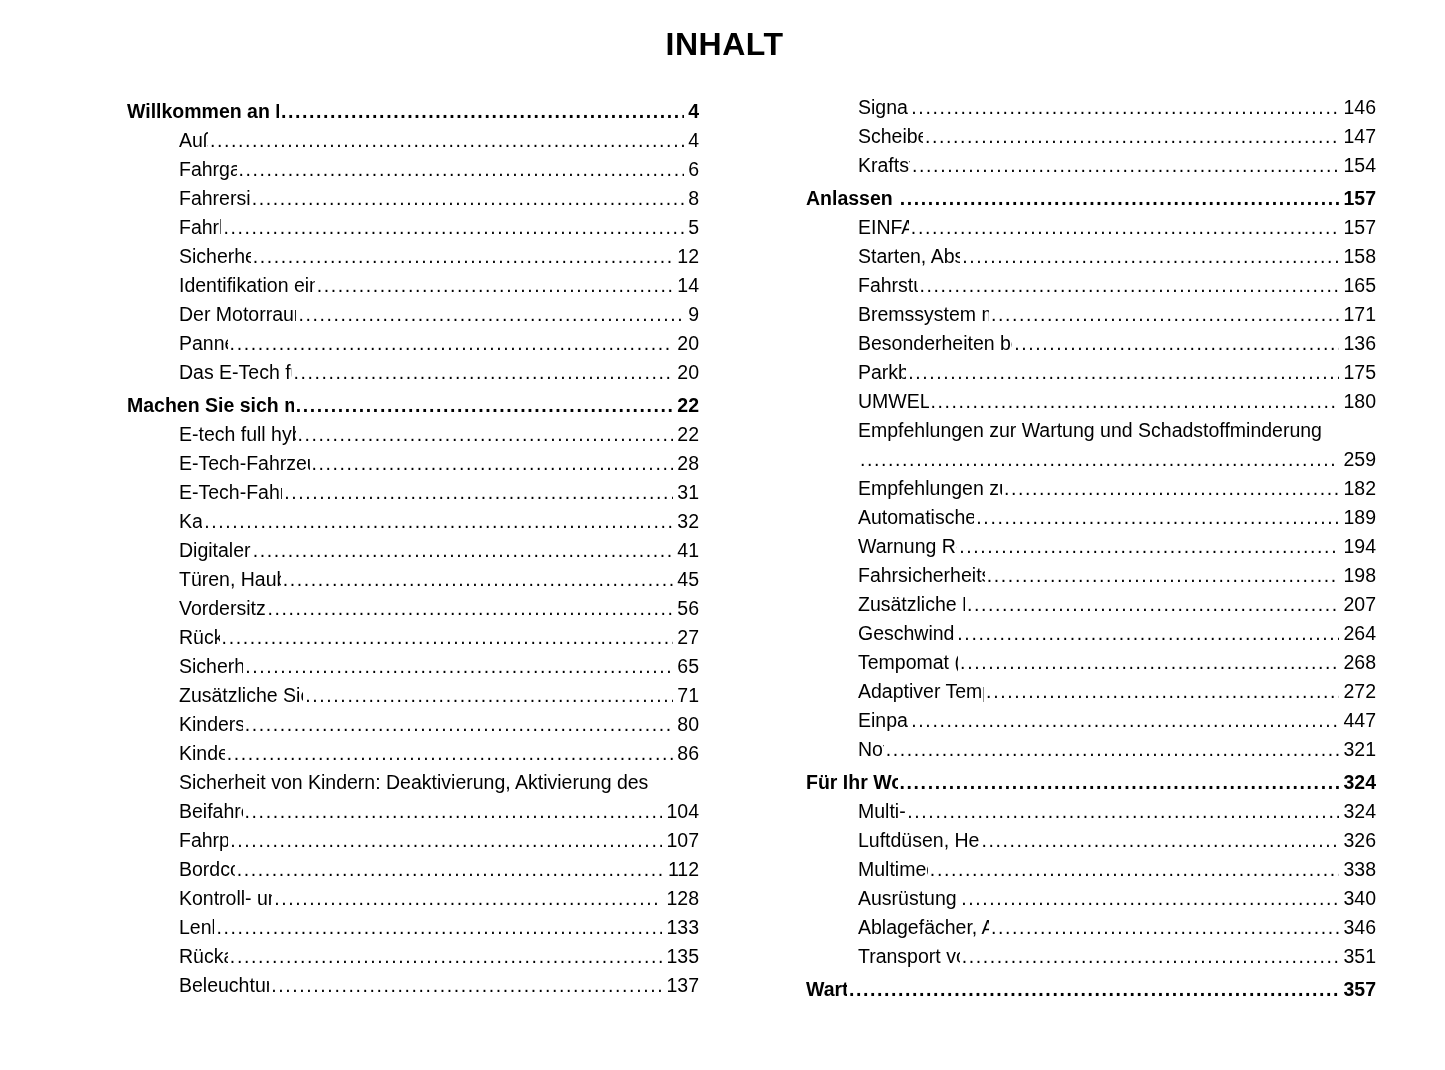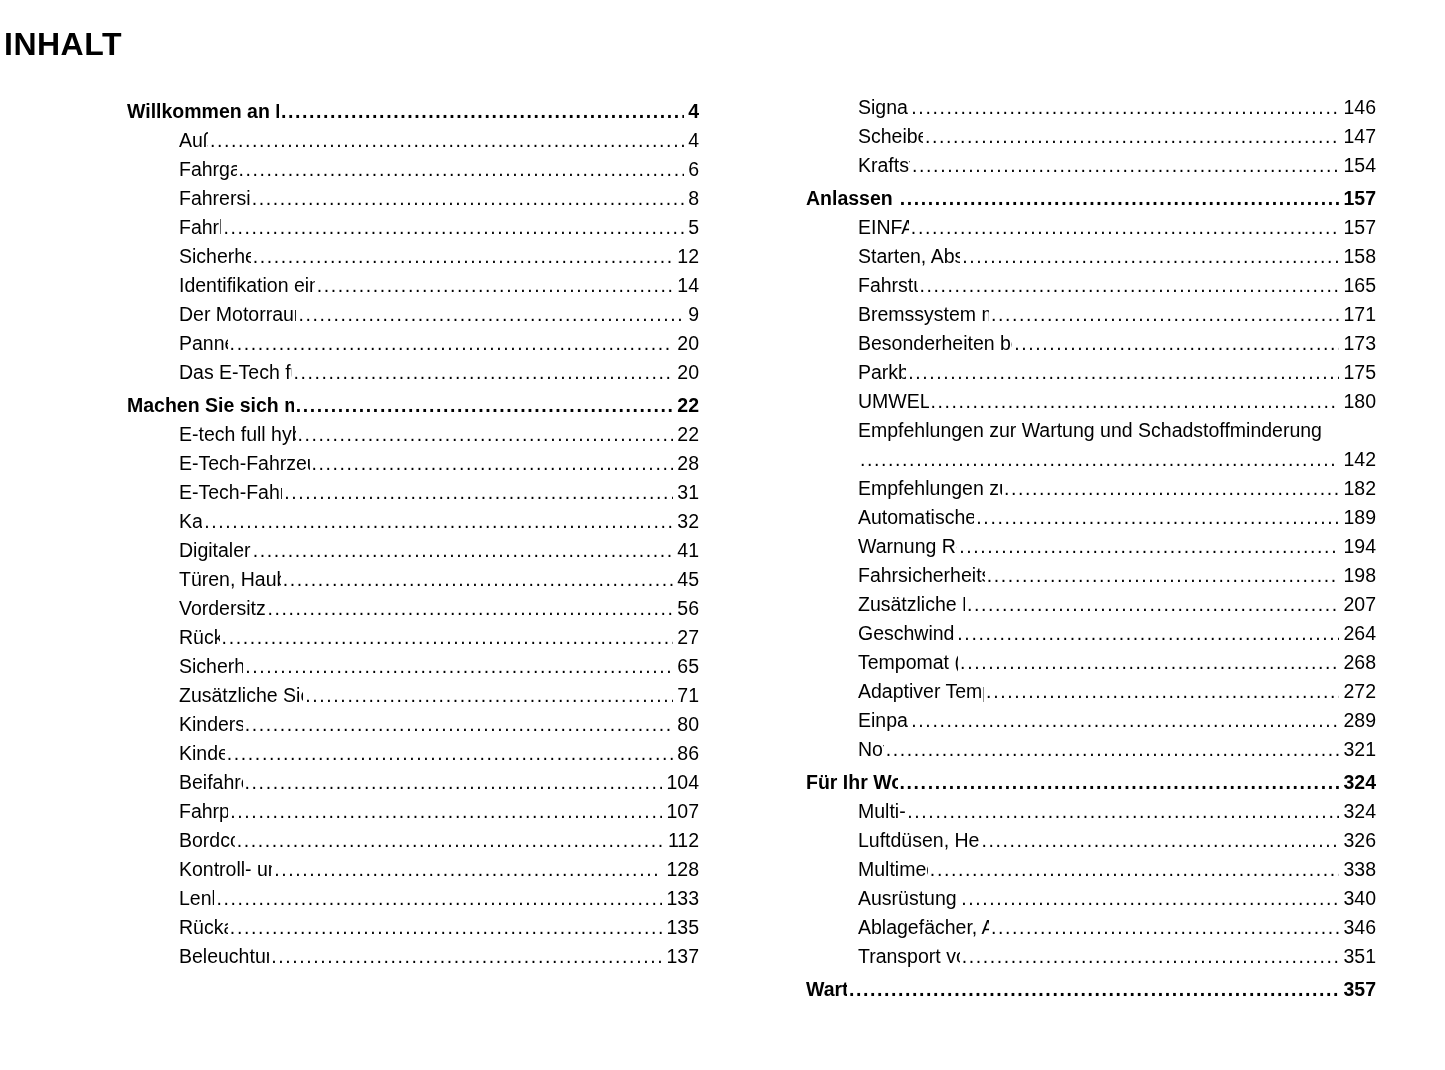--- a/index.html
+++ b/index.html
@@ -6,20 +6,21 @@
   html, body { margin: 0; padding: 0; }
   body {
     width: 1445px;
     height: 1070px;
     background: #ffffff;
     color: #000000;
     font-family: "Liberation Sans", "DejaVu Sans", sans-serif;
     overflow: hidden;
   }
   .title {
+    text-align: center;
     font-weight: 700;
     font-size: 32px;
     letter-spacing: 0.5px;
     margin: 26px 0 30px 0;
   }
   .columns {
     display: flex;
     margin-left: 123px;
   }
   .col { width: 572px; }
@@ -162,20 +163,23 @@
           <span class="label">Kindersicherheit</span>
           <span class="dots"></span>
           <span class="page">80</span>
         </div>
         <div class="entry indent">
           <span class="label">Kindersitze</span>
           <span class="dots"></span>
           <span class="page">86</span>
         </div>
         <div class="entry indent">
+          <span class="label">Sicherheit von Kindern: Deaktivierung, Aktivierung des</span>
+        </div>
+        <div class="entry indent">
           <span class="label">Beifahrerairbags</span>
           <span class="dots"></span>
           <span class="page">104</span>
         </div>
         <div class="entry indent">
           <span class="label">Fahrposition</span>
           <span class="dots"></span>
           <span class="page">107</span>
         </div>
         <div class="entry indent">
@@ -241,39 +245,39 @@
           <span class="page">165</span>
         </div>
         <div class="entry indent">
           <span class="label">Bremssystem mit Energierückgewinnung</span>
           <span class="dots"></span>
           <span class="page">171</span>
         </div>
         <div class="entry indent">
           <span class="label">Besonderheiten bei Fahrzeugen mit Benzinmotoren</span>
           <span class="dots"></span>
-          <span class="page">173</span>
+          <span class="page">136</span>
         </div>
         <div class="entry indent">
           <span class="label">Parkbremse</span>
           <span class="dots"></span>
           <span class="page">175</span>
         </div>
         <div class="entry indent">
           <span class="label">UMWELTSCHUTZ</span>
           <span class="dots"></span>
           <span class="page">180</span>
         </div>
         <div class="entry indent">
           <span class="label">Empfehlungen zur Wartung und Schadstoffminderung</span>
         </div>
         <div class="entry indent">
           <span class="label"></span>
           <span class="dots"></span>
-          <span class="page">142</span>
+          <span class="page">259</span>
         </div>
         <div class="entry indent">
           <span class="label">Empfehlungen zur Fahrweise, ECO-Fahrweise</span>
           <span class="dots"></span>
           <span class="page">182</span>
         </div>
         <div class="entry indent">
           <span class="label">Automatische Reifendruckkontrolle</span>
           <span class="dots"></span>
           <span class="page">189</span>
@@ -304,21 +308,21 @@
           <span class="page">268</span>
         </div>
         <div class="entry indent">
           <span class="label">Adaptiver Tempomat (Regler-Funktion)</span>
           <span class="dots"></span>
           <span class="page">272</span>
         </div>
         <div class="entry indent">
           <span class="label">Einparkhilfen</span>
           <span class="dots"></span>
-          <span class="page">289</span>
+          <span class="page">447</span>
         </div>
         <div class="entry indent">
           <span class="label">Notruf</span>
           <span class="dots"></span>
           <span class="page">321</span>
         </div>
         <div class="entry bold">
           <span class="label">Für Ihr Wohlbefinden</span>
           <span class="dots"></span>
           <span class="page">324</span>

